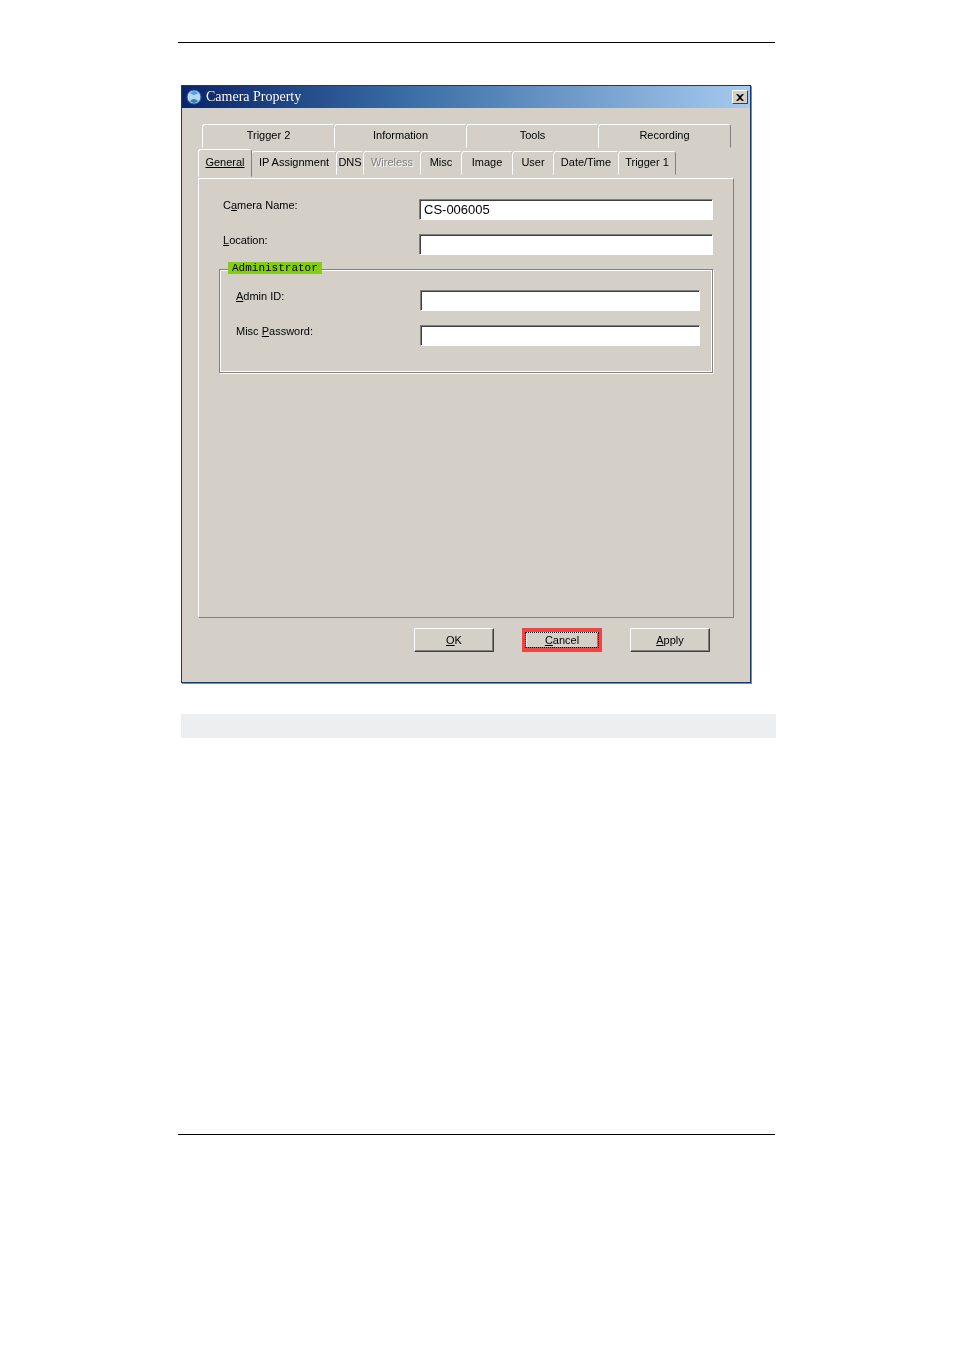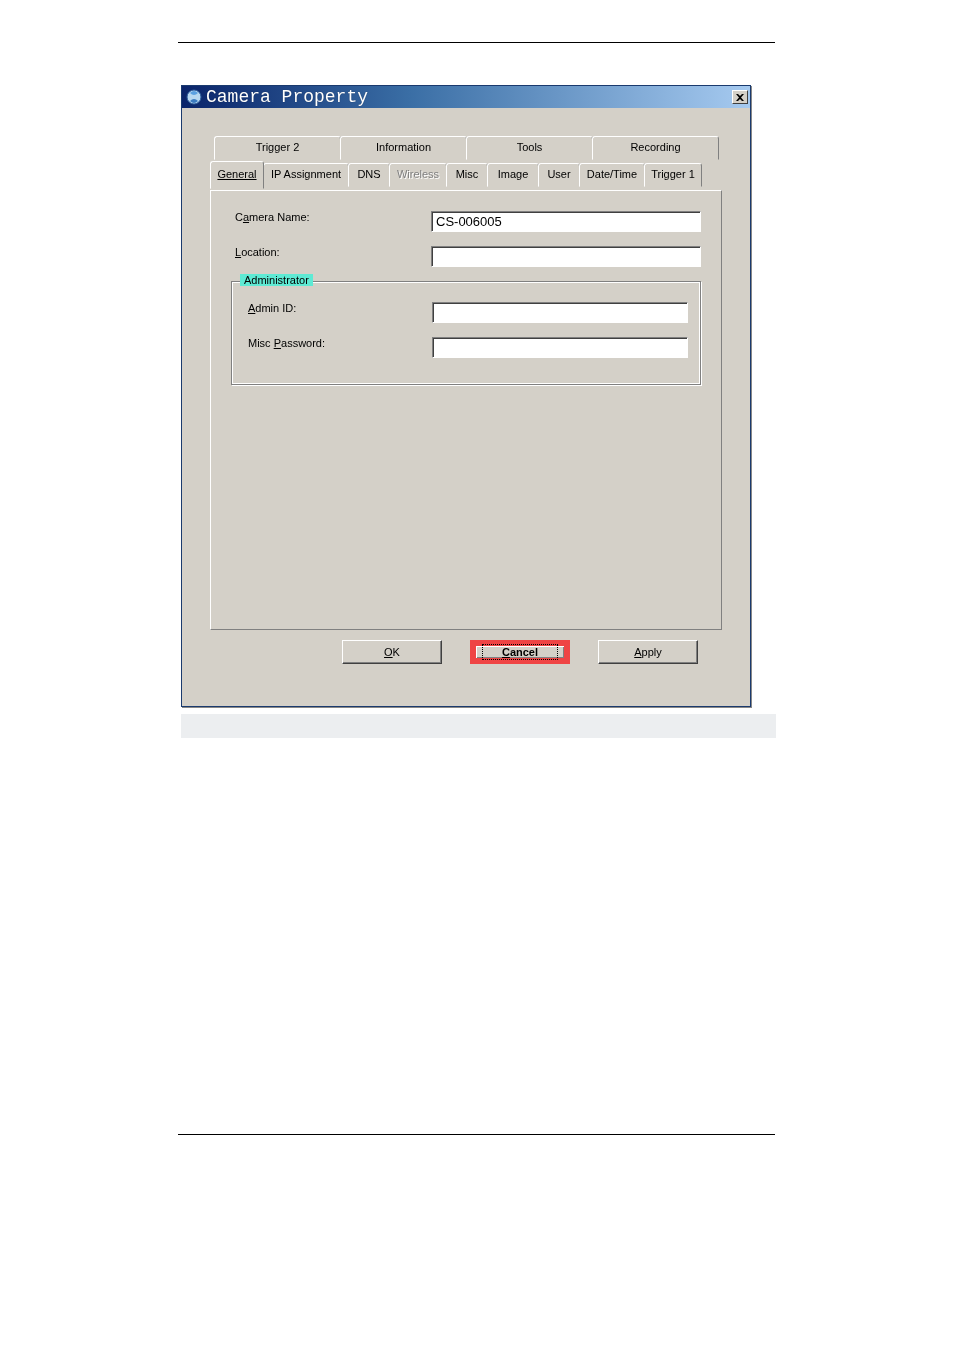--- a/index.html
+++ b/index.html
@@ -38,40 +38,40 @@
       padding: 0 2px 0 4px;
       color: #fff;
     }
     .titlebar-icon {
       width: 16px; height: 16px;
       margin-right: 4px;
       display: inline-block;
       flex-shrink: 0;
     }
     .titlebar-title {
-      font-family: Liberation Mono, monospace;
-      font-size: 18px;
+      font-family: Liberation Serif, serif;
+      font-size: 14px;
       flex: 1;
       text-shadow: 0 0 1px rgba(0,0,0,0.4);
     }
     .titlebar-close {
       width: 16px; height: 14px;
       background: #d4d0c8;
       border: 1px solid;
       border-color: #fff #404040 #404040 #fff;
       display: flex; align-items: center; justify-content: center;
       font-family: Arial, sans-serif;
       font-size: 11px;
       font-weight: bold;
       color: #000;
       line-height: 1;
       cursor: default;
     }
     .dialog-body {
-      padding: 28px;
+      padding: 16px;
       background: #d4d0c8;
     }
     .tab-container {
       position: relative;
       padding-top: 54px;
     }
     .tab-row-back, .tab-row-front {
       position: absolute;
       left: 0;
       display: flex;
@@ -143,46 +143,46 @@
     .groupbox {
       border: 1px solid #808080;
       box-shadow: inset -1px -1px 0 #fff, inset 1px 1px 0 #fff, 1px 1px 0 #fff;
       margin-top: 8px;
       padding: 20px 12px 12px 12px;
       position: relative;
     }
     .groupbox-legend {
       position: absolute;
       top: -8px; left: 8px;
-      background: #5eead4;
+      background: #84cc16;
       padding: 0 4px;
       font-size: 11px;
+      font-family: Liberation Mono, monospace;
     }
     .groupbox .form-label { width: 188px; }
     .button-row {
       display: flex; justify-content: flex-end;
       gap: 28px;
       padding: 10px 24px 14px 0;
     }
     .btn {
-      width: 100px; height: 24px;
+      width: 80px; height: 24px;
       background: #d4d0c8;
       border: 1px solid;
       border-color: #fff #404040 #404040 #fff;
       box-shadow: inset -1px -1px 0 #808080;
       font-family: inherit;
       font-size: 11px;
       color: #000;
       cursor: default;
       display: flex; align-items: center; justify-content: center;
     }
     .btn.focused {
-      border: 6px solid #ef4444;
+      border: 4px solid #ef4444;
       box-shadow: inset 1px 1px 0 #fff, inset -1px -1px 0 #808080;
-      font-weight: bold;
     }
     .btn.focused .btn-label { outline: 1px dotted #000; outline-offset: 1px; padding: 0 18px; }
     .u { text-decoration: underline; }
     .gray-bar {
       position: absolute;
       left: 181px; top: 714px;
       width: 595px; height: 24px;
       background: #eceef0;
     }
   </style>
@@ -214,21 +214,21 @@
       <div class="tab-row-back">
         <div class="tab"><span>Trigger 2</span></div>
         <div class="tab"><span>Information</span></div>
         <div class="tab"><span>Tools</span></div>
         <div class="tab"><span>Recording</span></div>
       </div>
 
       <div class="tab-row-front">
         <div class="tab active" style="width:54px"><span>General</span></div>
         <div class="tab" style="width:86px"><span>IP Assignment</span></div>
-        <div class="tab" style="width:42px"><span>DNS</span></div>
+        <div class="tab" style="width:28px"><span>DNS</span></div>
         <div class="tab disabled" style="width:58px"><span>Wireless</span></div>
         <div class="tab" style="width:42px"><span>Misc</span></div>
         <div class="tab" style="width:52px"><span>Image</span></div>
         <div class="tab" style="width:42px"><span>User</span></div>
         <div class="tab" style="width:66px"><span>Date/Time</span></div>
         <div class="tab" style="width:58px"><span>Trigger 1</span></div>
       </div>
 
       <div class="tab-page">
 

